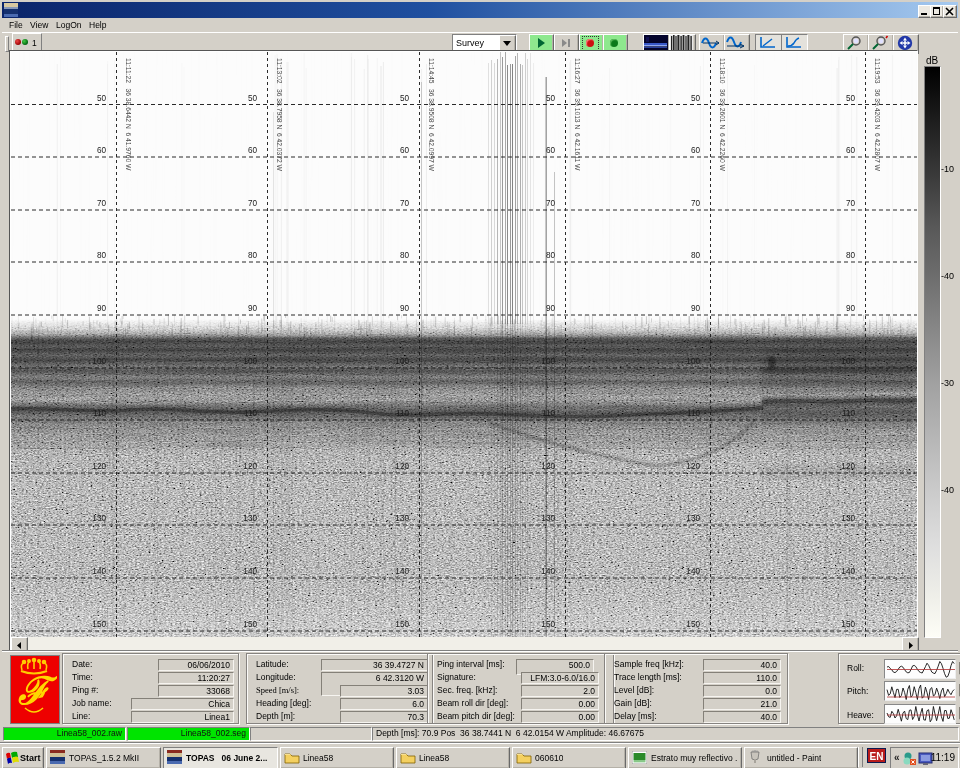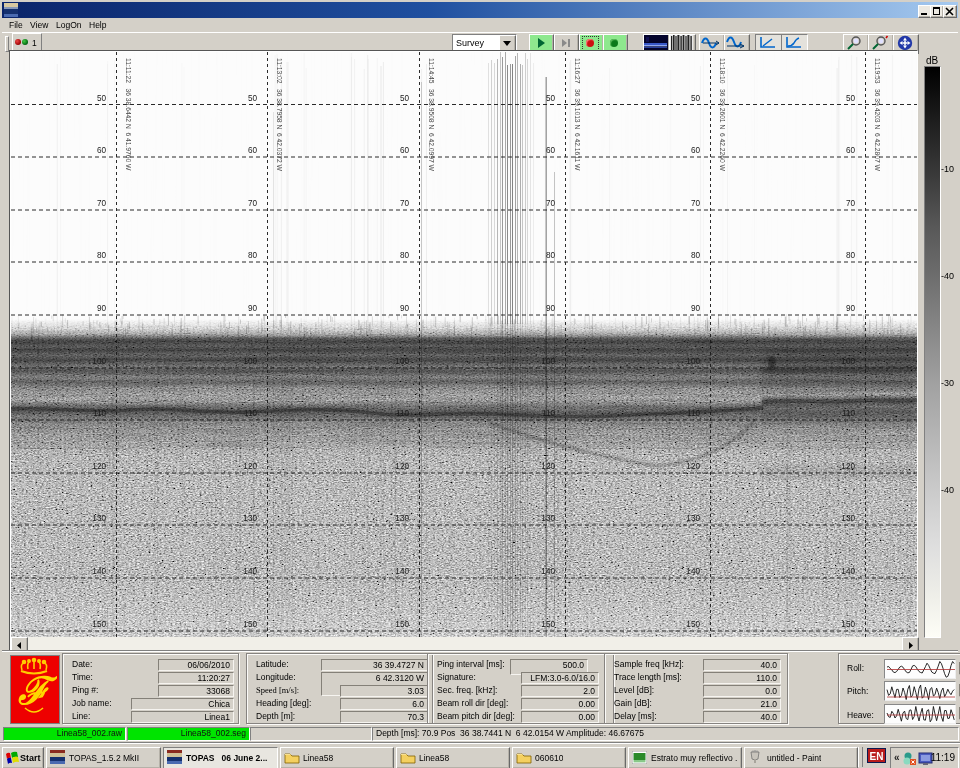--- a/index.html
+++ b/index.html
@@ -1021,21 +1021,21 @@
       <div class="fld" style="left:93px;top:44px;width:88px;height:12px;">
         <span>6.0</span>
       </div>
       <span class="lbl" style="left:9px;top:57px;">Depth [m]:</span>
       <div class="fld" style="left:93px;top:57px;width:88px;height:12px;">
         <span>70.3</span>
       </div>
     </div>
     <div class="abs grp" style="left:425px;top:2px;width:185px;height:69px;">
       <span class="lbl" style="left:9px;top:5px;">Ping interval [ms]:</span>
-      <div class="fld" style="left:82px;top:5px;width:78px;height:16px;">
+      <div class="fld" style="left:88px;top:5px;width:78px;height:16px;">
         <span>500.0</span>
       </div>
       <span class="lbl" style="left:9px;top:18px;">Signature:</span>
       <div class="fld" style="left:93px;top:18px;width:78px;height:12px;">
         <span>LFM:3.0-6.0/16.0</span>
       </div>
       <span class="lbl" style="left:9px;top:31px;">Sec. freq. [kHz]:</span>
       <div class="fld" style="left:93px;top:31px;width:78px;height:12px;">
         <span>2.0</span>
       </div>

